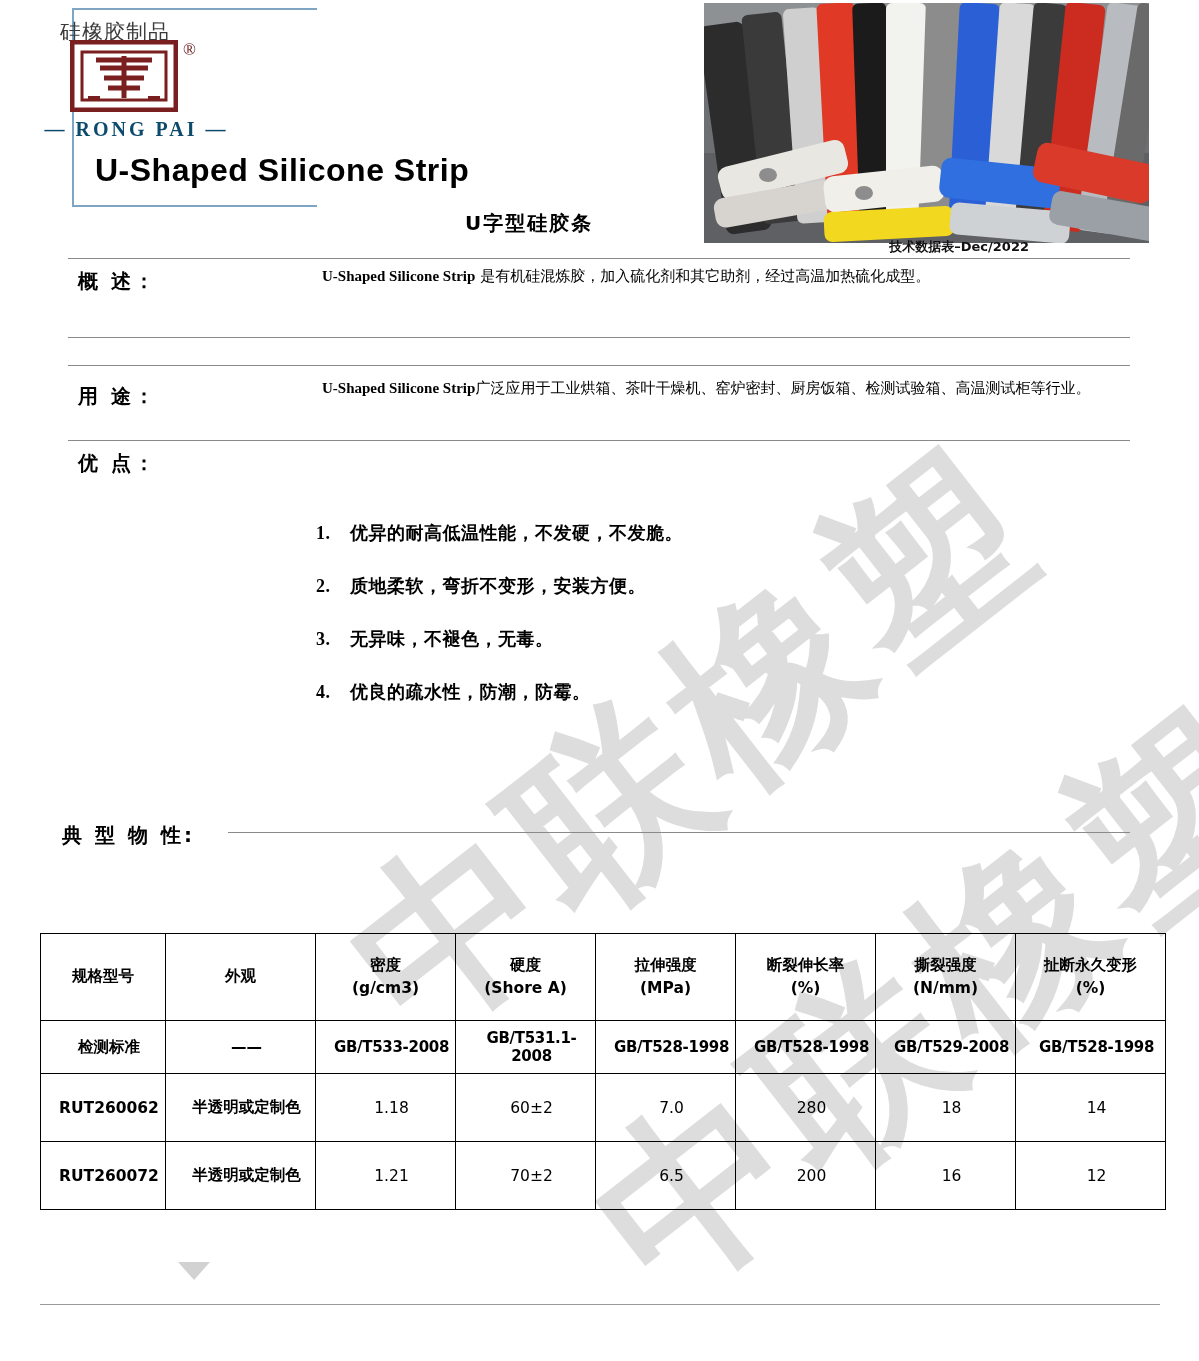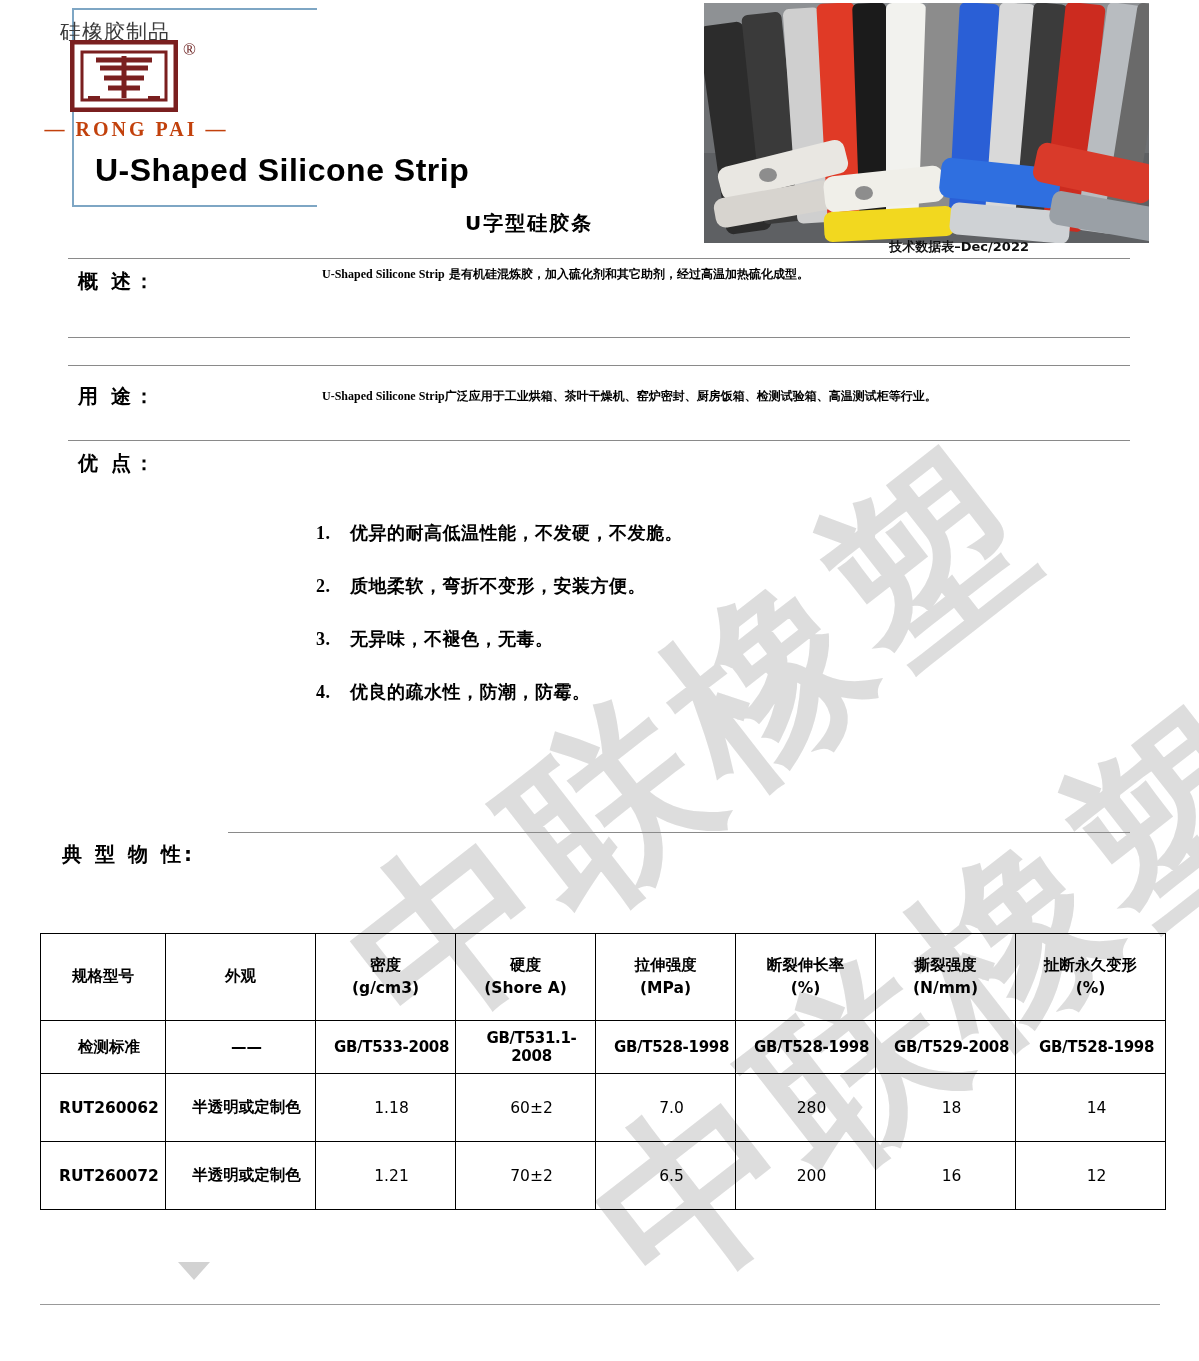--- a/index.html
+++ b/index.html
@@ -88,21 +88,21 @@
   .logo-name {
     position: absolute;
     left: 10px;
     top: 118px;
     width: 223px;
     text-align: center;
     font-family: "Liberation Serif", serif;
     font-weight: bold;
     font-size: 20px;
     letter-spacing: 3px;
-    color: #c2410c;
+    color: #0c4a6e;
   }
   .title-en {
     position: absolute;
     left: 80px;
     top: 152px;
     font-family: "Liberation Sans", sans-serif;
     font-weight: bold;
     font-size: 32px;
     letter-spacing: .5px;
   }
@@ -147,24 +147,24 @@
     position: absolute;
     font-family: "DejaVu Sans", sans-serif;
     font-weight: bold;
     font-size: 20px;
     letter-spacing: 3px;
     z-index: 10;
   }
   .sec-body {
     position: absolute;
     font-family: "DejaVu Serif", serif;
-    font-size: 12px;
+    font-size: 15px;
     line-height: 1.35;
     z-index: 10;
-    font-weight: 700;
+    font-weight: 400;
   }
   .sec-body b { font-family: "Liberation Serif", serif; }
 
   .adv-list {
     position: absolute;
     left: 300px;
     top: 505px;
     z-index: 10;
     margin: 16px;
     padding: 0;
@@ -313,34 +313,34 @@
 
   <div class="hr" style="top:258px;"></div>
   <div class="sec-label" style="left:78px; top:268px;">概 述：</div>
   <div class="sec-body" style="left:322px; top:266px; width: 800px;">
     <b>U-Shaped Silicone Strip</b><span> 是有机硅混炼胶，加入硫化剂和其它助剂，经过高温加热硫化成型。</span>
   </div>
   <div class="hr" style="top:337px;"></div>
 
   <div class="hr" style="top:365px;"></div>
   <div class="sec-label" style="left:78px; top:383px;">用 途：</div>
-  <div class="sec-body" style="left:322px; top:378px; width: 820px; margin-top: 10px;">
+  <div class="sec-body" style="left:322px; top:378px; width: 820px;">
     <b>U-Shaped Silicone Strip</b><span>广泛应用于工业烘箱、茶叶干燥机、窑炉密封、厨房饭箱、检测试验箱、高温测试柜等行业。</span>
   </div>
   <div class="hr" style="top:440px;"></div>
 
   <div class="sec-label" style="left:78px; top:450px;">优 点：</div>
   <ul class="adv-list">
     <li><span class="num">1.</span><span>优异的耐高低温性能，不发硬，不发脆。</span></li>
     <li><span class="num">2.</span><span>质地柔软，弯折不变形，安装方便。</span></li>
     <li><span class="num">3.</span><span>无异味，不褪色，无毒。</span></li>
     <li><span class="num">4.</span><span>优良的疏水性，防潮，防霉。</span></li>
   </ul>
 
-  <div class="sec-label" style="left:62px; top:822px;margin-top:19px;">典 型 物 性:</div>
+  <div class="sec-label" style="left:62px; top:822px;">典 型 物 性:</div>
   <div class="hr" style="top:832px; left:228px; width:902px;"></div>
 
   <div class="tbl-wrap">
     <table>
       <colgroup>
         <col style="width:125px">
           <col style="width:150px">
           <col style="width:140px">
         <col style="width:140px">
           <col style="width:140px">

